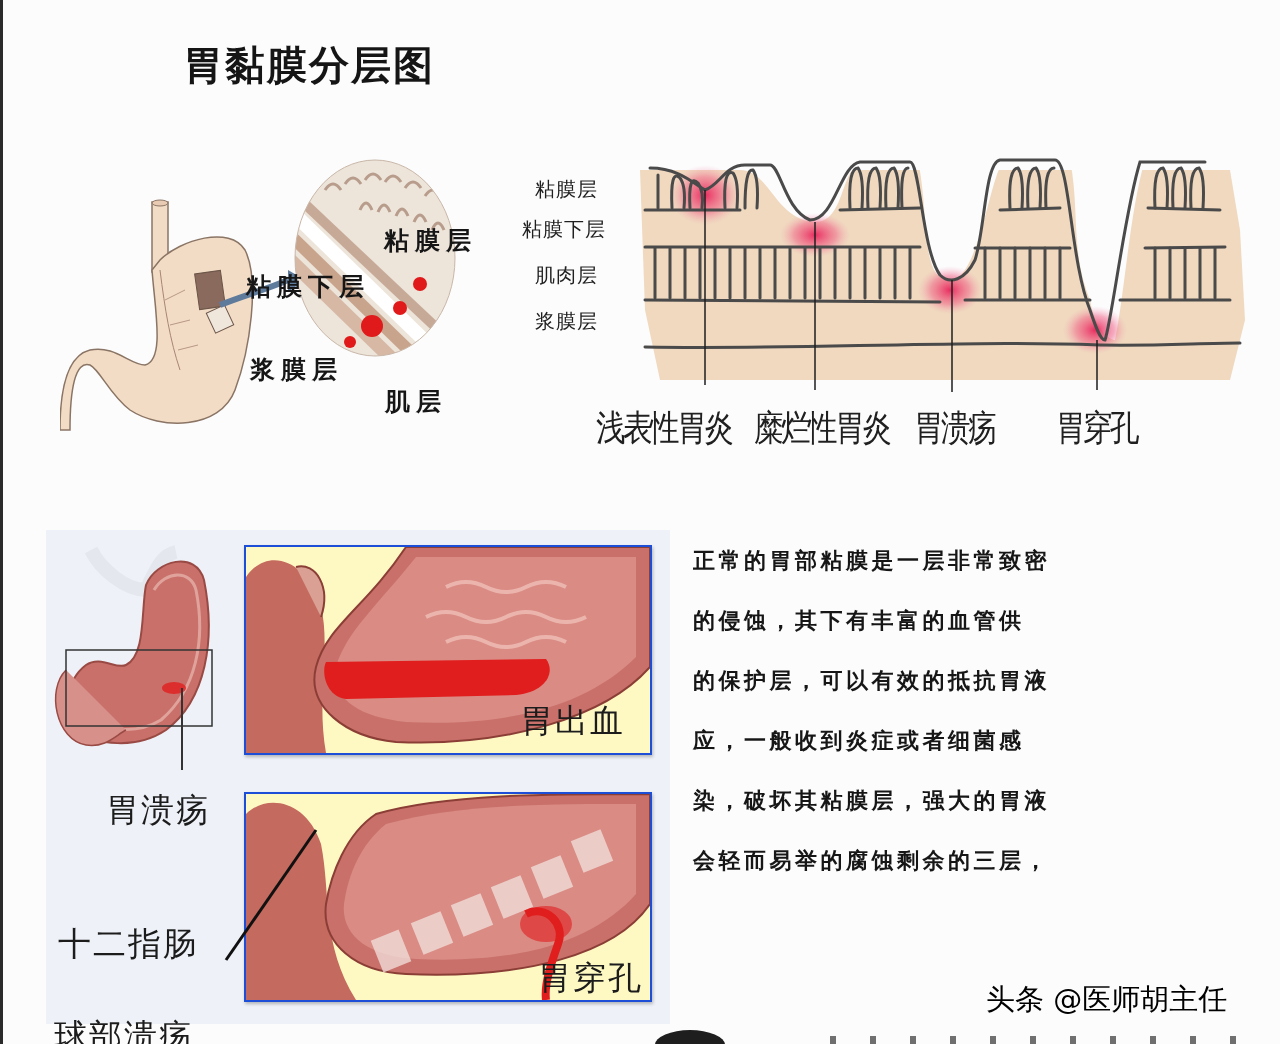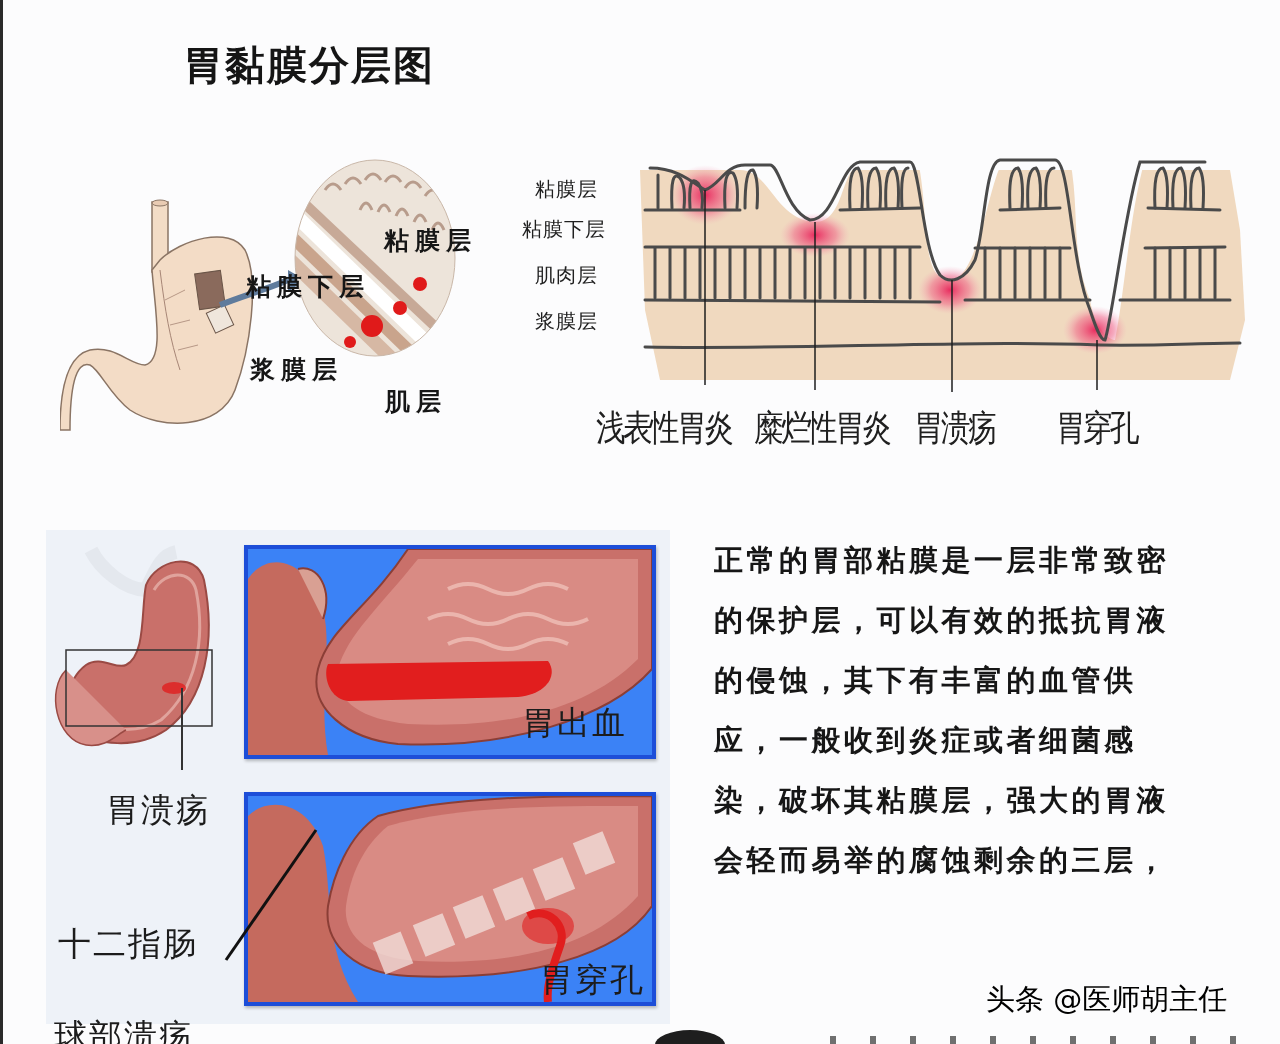--- a/index.html
+++ b/index.html
@@ -32,32 +32,32 @@
     position: absolute; top: 404px; font-family: "DejaVu Sans", sans-serif;
     font-size: 36px; color: #202020; white-space: nowrap; letter-spacing: -3px;
     transform: scaleX(0.82); transform-origin: left top;
   }
   
   .panel {
     position: absolute; left: 46px; top: 530px; width: 624px; height: 494px;
     background: #eef2f8;
   }
   .inset {
-    position: absolute; background: #3b82f6; border: 4px solid #1d4ed8;
+    position: absolute; background: #fef9c3; border: 2px solid #1d4ed8;
     box-shadow: 1px 2px 3px rgba(0,0,0,0.25); overflow: hidden;
   }
   .cn-lbl {
     position: absolute; font-family: "DejaVu Sans", sans-serif;
     font-size: 33px; color: #1c1c1c; white-space: nowrap; letter-spacing: 2px;
   }
   
   .para {
-    position: absolute; left: 714px; top: 530px; width: 560px;
+    position: absolute; left: 693px; top: 530px; width: 560px;
     font-family: "DejaVu Serif", serif; font-weight: bold;
-    font-size: 29px; line-height: 60px; color: #161616; letter-spacing: 3.5px;
+    font-size: 22px; line-height: 60px; color: #161616; letter-spacing: 3.5px;
   }
   .para div { white-space: nowrap; }
   .watermark {
     position: absolute; left: 986px; top: 980px;
     font-family: "DejaVu Sans", sans-serif; font-size: 29px; color: #000000;
     text-shadow: 0 0 3px #fff, 0 0 3px #fff; white-space: nowrap;
   }
   .bottom-blob {
     position: absolute; left: 655px; top: 1030px; width: 70px; height: 30px;
     background: #1e1e1e; border-radius: 50% 50% 0 0;
@@ -230,22 +230,22 @@
     </svg>
     <div class="cn-lbl" style="left:292px; top:162px;">胃穿孔</div>
   </div>
   <svg style="position:absolute; left:170px; top:290px;" width="120" height="160" viewBox="0 0 120 160">
     <line x1="100" y1="10" x2="10" y2="140" stroke="#111" stroke-width="3"></line>
   </svg>
 </div>
 
 <div class="para">
   <div>正常的胃部粘膜是一层非常致密</div>
+  <div>的侵蚀，其下有丰富的血管供</div>
   <div>的保护层，可以有效的抵抗胃液</div>
-  <div>的侵蚀，其下有丰富的血管供</div>
   <div>应，一般收到炎症或者细菌感</div>
   <div>染，破坏其粘膜层，强大的胃液</div>
   <div>会轻而易举的腐蚀剩余的三层，</div>
 </div>
 
 <div class="watermark">头条 @医师胡主任</div>
 
 <div class="bottom-blob"></div>
 <div class="bottom-strokes"></div>
 

